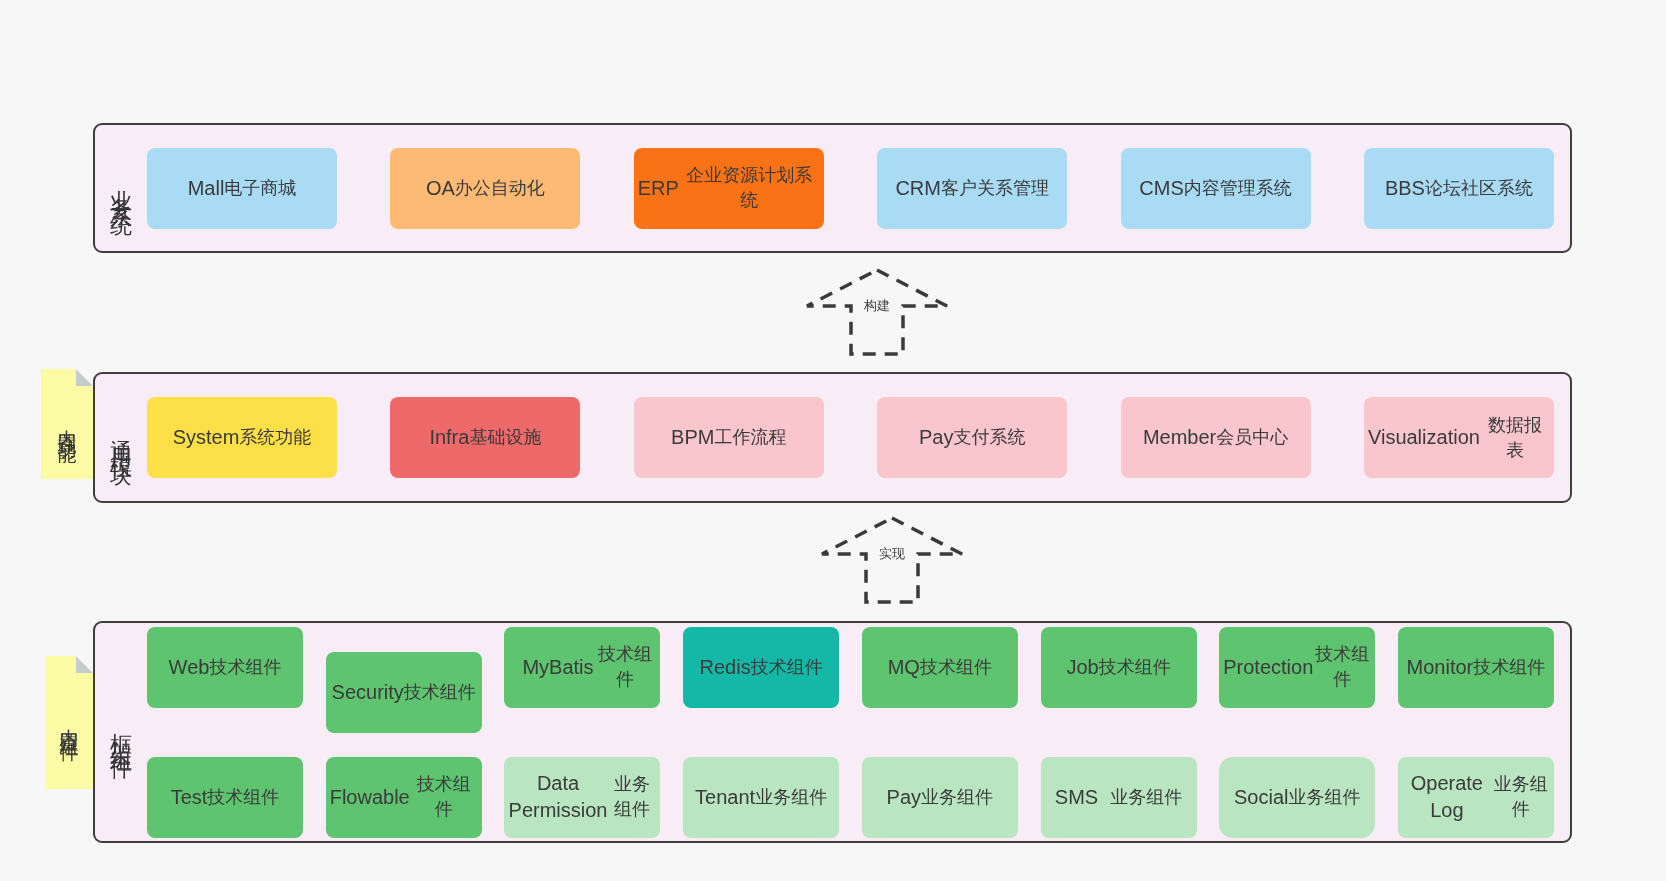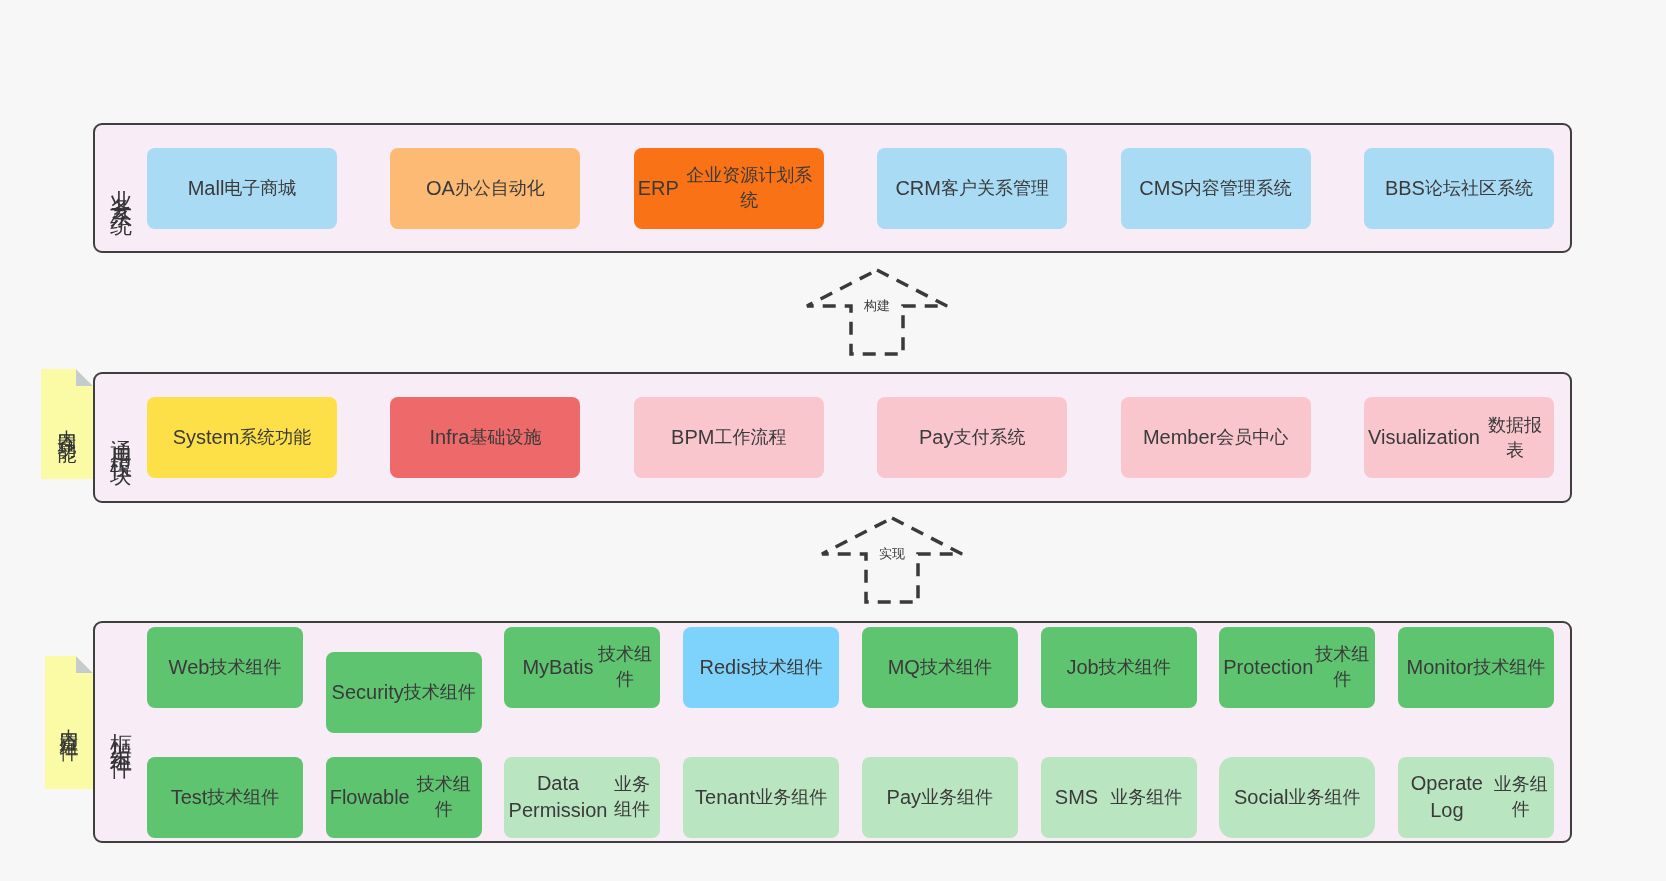--- a/index.html
+++ b/index.html
@@ -174,21 +174,21 @@
             <div class="box-desc">技术组件</div>
           </div>
           <div class="box v-green" style="background: rgb(94, 196, 112); margin-top: 25px;">
             <div class="box-name">Security</div>
             <div class="box-desc">技术组件</div>
           </div>
           <div class="box v-green" style="background: rgb(94, 196, 112); padding-left: 18px;">
             <div class="box-name">MyBatis</div>
             <div class="box-desc">技术组件</div>
           </div>
-          <div class="box v-green" style="background: #7dd3fc;">
+          <div class="box v-green" style="background: #14b8a6;">
             <div class="box-name">Redis</div>
             <div class="box-desc">技术组件</div>
           </div>
           <div class="box v-green" style="background: rgb(94, 196, 112);">
             <div class="box-name">MQ</div>
             <div class="box-desc">技术组件</div>
           </div>
           <div class="box v-green" style="background: rgb(94, 196, 112);">
             <div class="box-name">Job</div>
             <div class="box-desc">技术组件</div>

